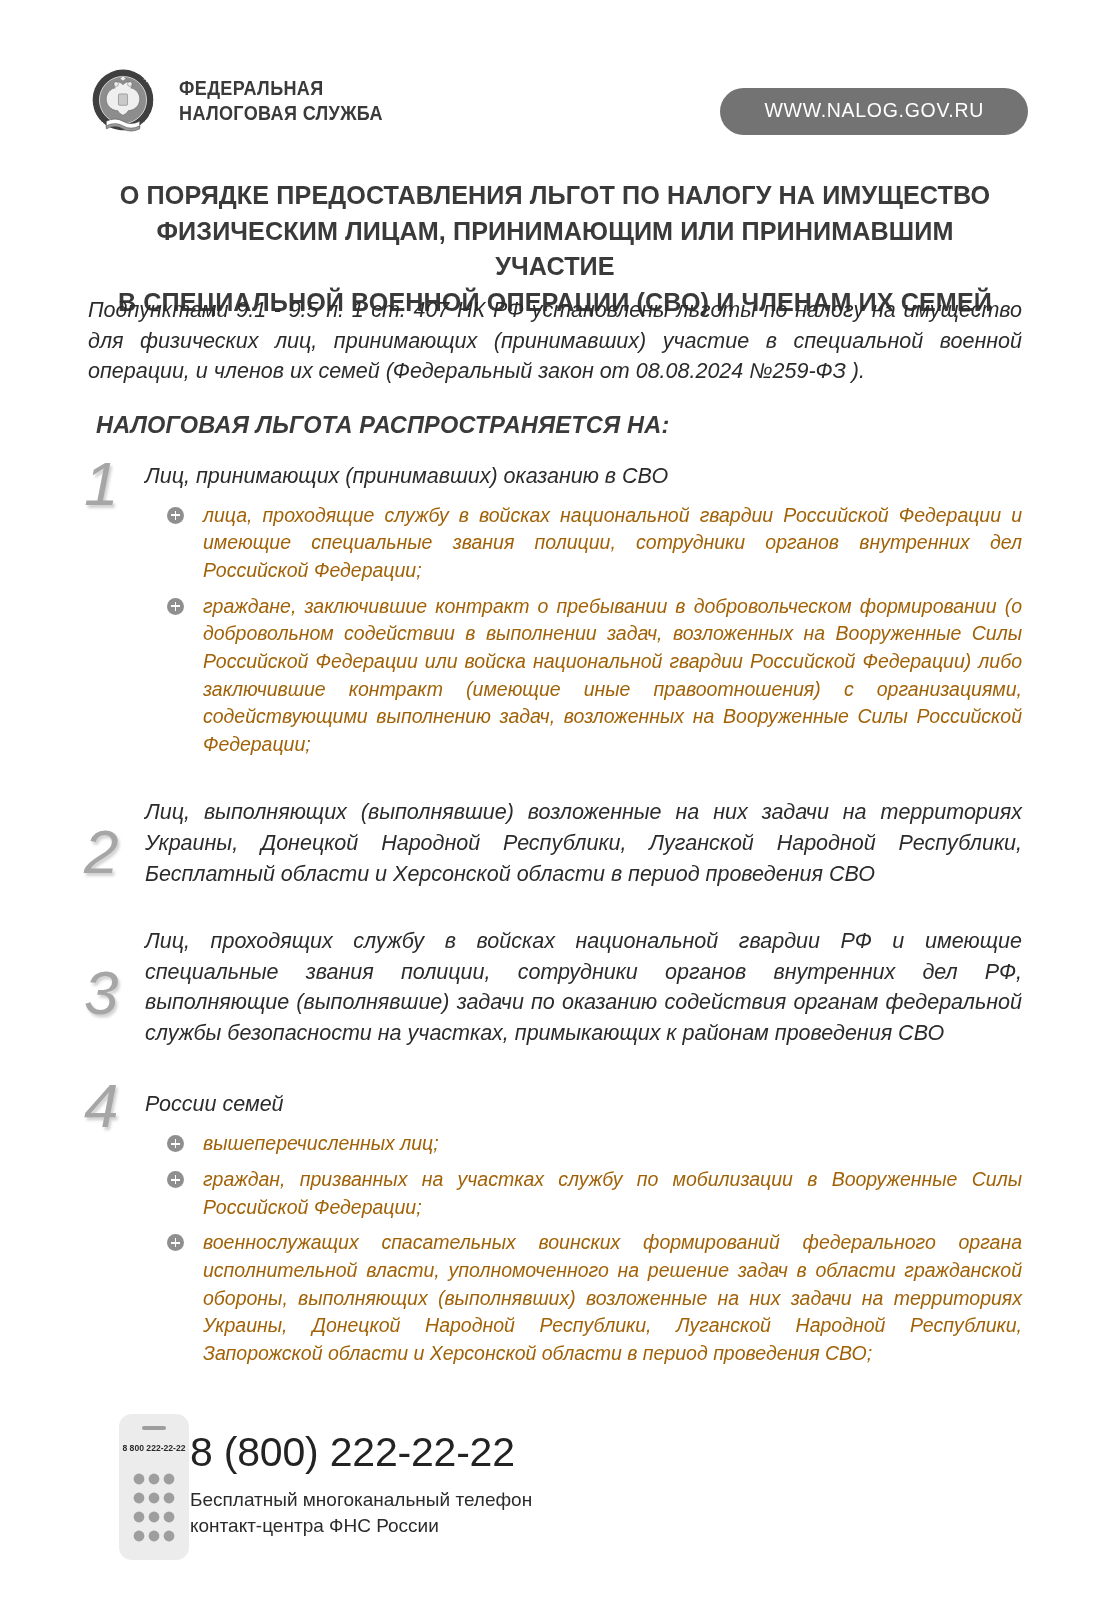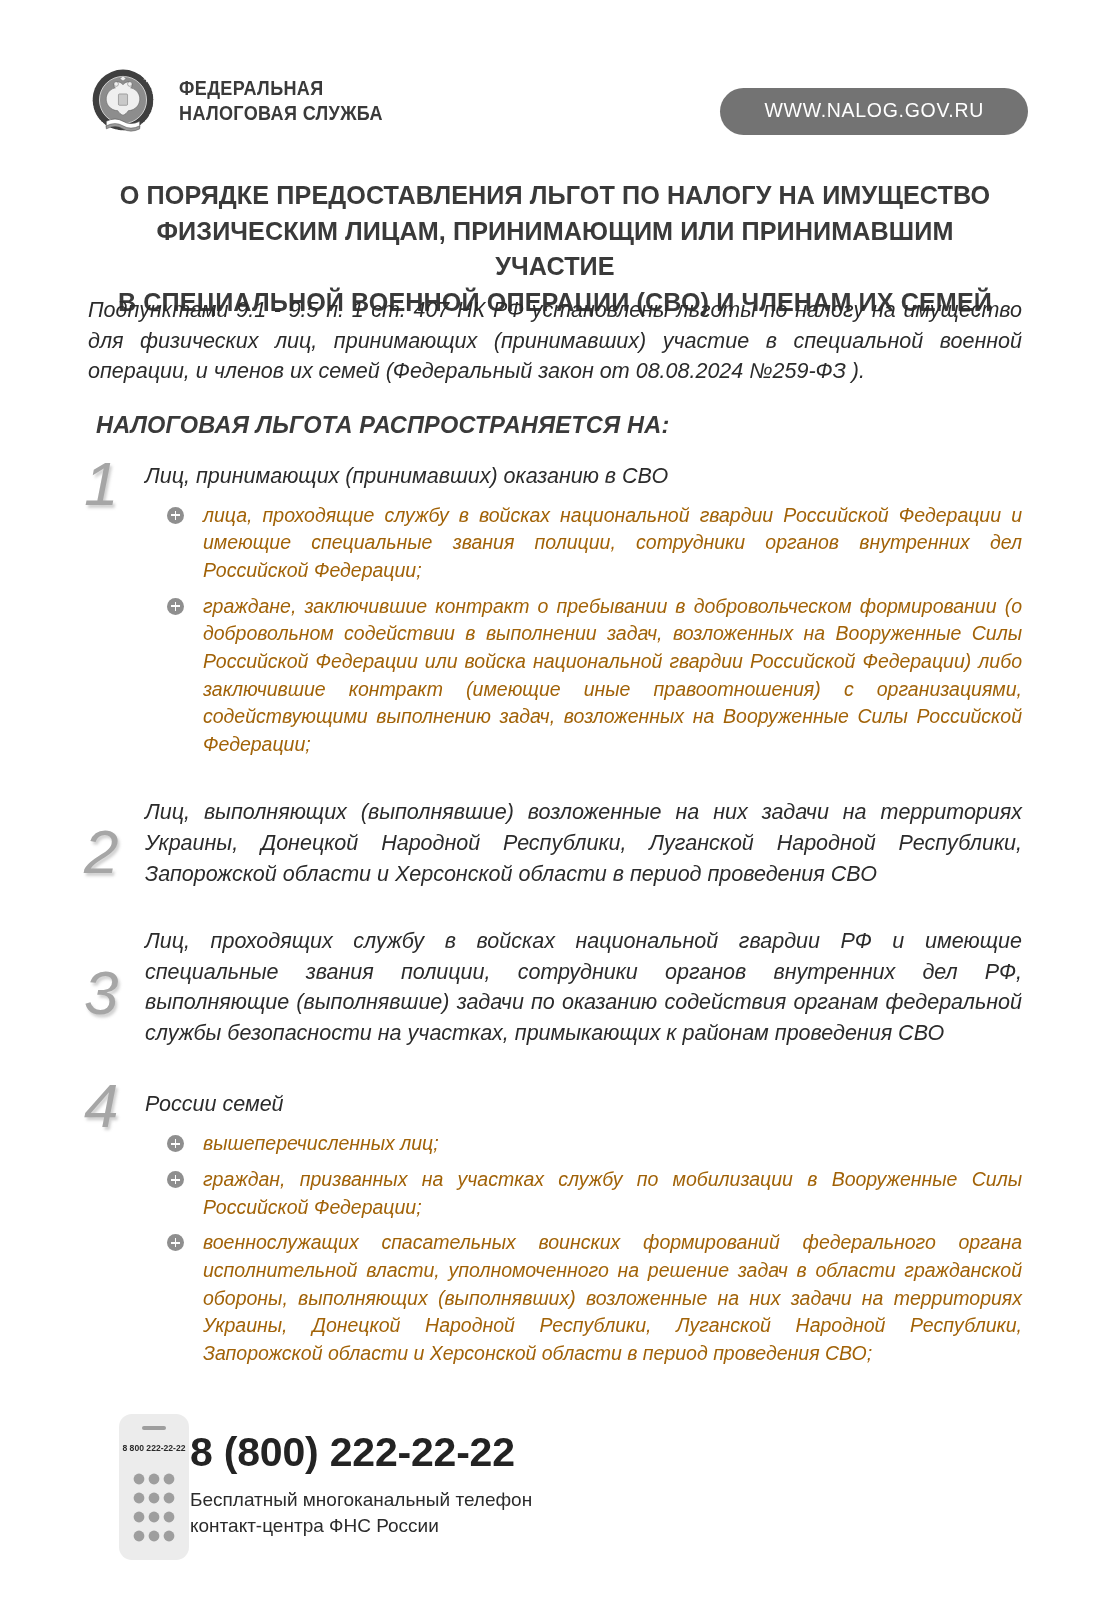--- a/index.html
+++ b/index.html
@@ -193,21 +193,21 @@
     align-items: center;
   }
   .phone-icon {
     width: 72px;
     height: 148px;
     flex: 0 0 72px;
   }
   .footer-text { padding-bottom: 6px; }
   .phone-number {
     font-family: "Liberation Sans Narrow", "Liberation Sans", sans-serif;
-    font-weight: bold;
+    font-weight: normal;
     font-size: 41px;
     line-height: 1.1;
     color: #232323;
     letter-spacing: -0.2px;
     margin-bottom: 12px;
   }
   .phone-caption {
     font-size: 19px;
     line-height: 1.32;
     color: #2b2b2b;
@@ -277,21 +277,21 @@
         </li>
         <li>
           <span class="bullet-icon"></span>
           <span>граждане, заключившие контракт о пребывании в добровольческом формировании (о добровольном содействии в выполнении задач, возложенных на Вооруженные Силы Российской Федерации или войска национальной гвардии Российской Федерации) либо заключившие контракт (имеющие иные правоотношения) с организациями, содействующими выполнению задач, возложенных на Вооруженные Силы Российской Федерации;</span>
         </li>
       </ul>
     </div>
 
     <div class="item" style="margin-top:38px;">
       <div class="item-num num-pos-mid">2</div>
-      <p class="item-text">Лиц, выполняющих (выполнявшие) возложенные на них задачи на территориях Украины, Донецкой Народной Республики, Луганской Народной Республики, Запорожской области и Херсонской области в период проведения СВО</p>
+      <p class="item-text">Лиц, выполняющих (выполнявшие) возложенные на них задачи на территориях Украины, Донецкой Народной Республики, Луганской Народной Республики, Бесплатный области и Херсонской области в период проведения СВО</p>
     </div>
 
     <div class="item" style="margin-top:36px;">
       <div class="item-num num-pos-mid2">3</div>
       <p class="item-text">Лиц, проходящих службу в войсках национальной гвардии РФ и имеющие специальные звания полиции, сотрудники органов внутренних дел РФ, выполняющие (выполнявшие) задачи по оказанию содействия органам федеральной службы безопасности на участках, примыкающих к районам проведения СВО</p>
     </div>
 
     <div class="item" style="margin-top:40px;">
       <div class="item-num num-pos-top4">4</div>
       <p class="item-text nojust">России семей</p>

